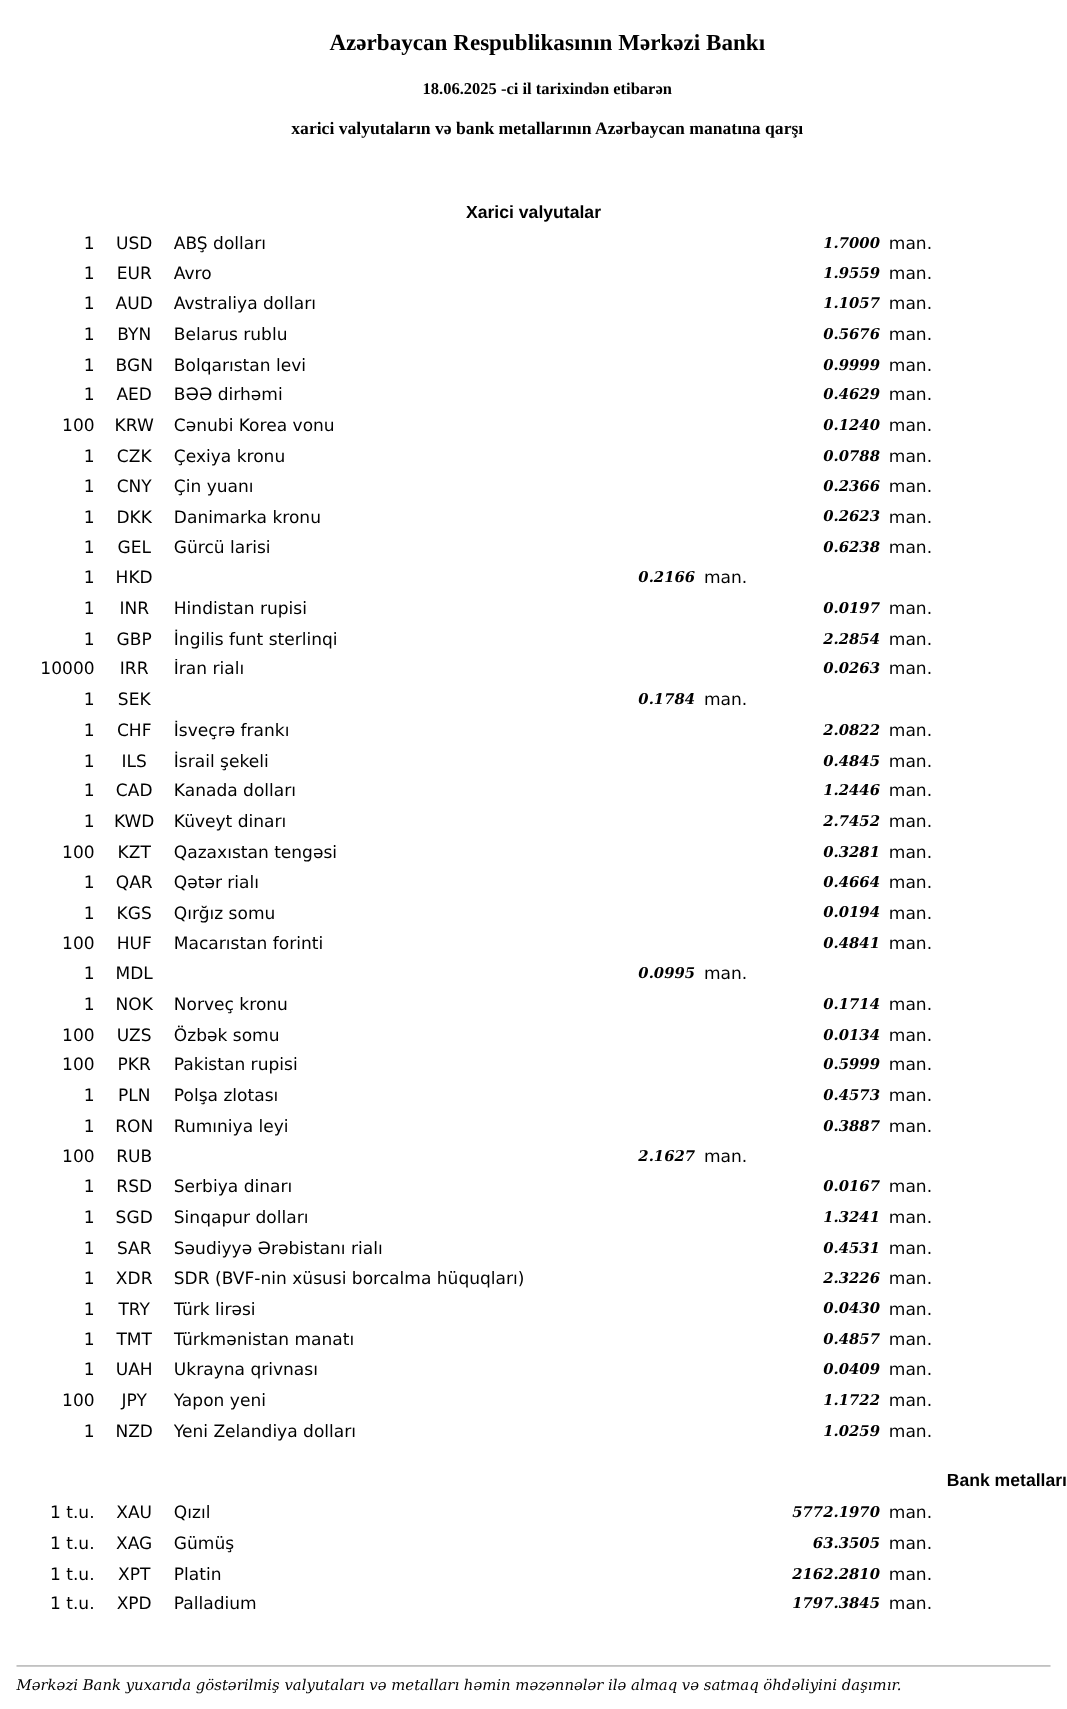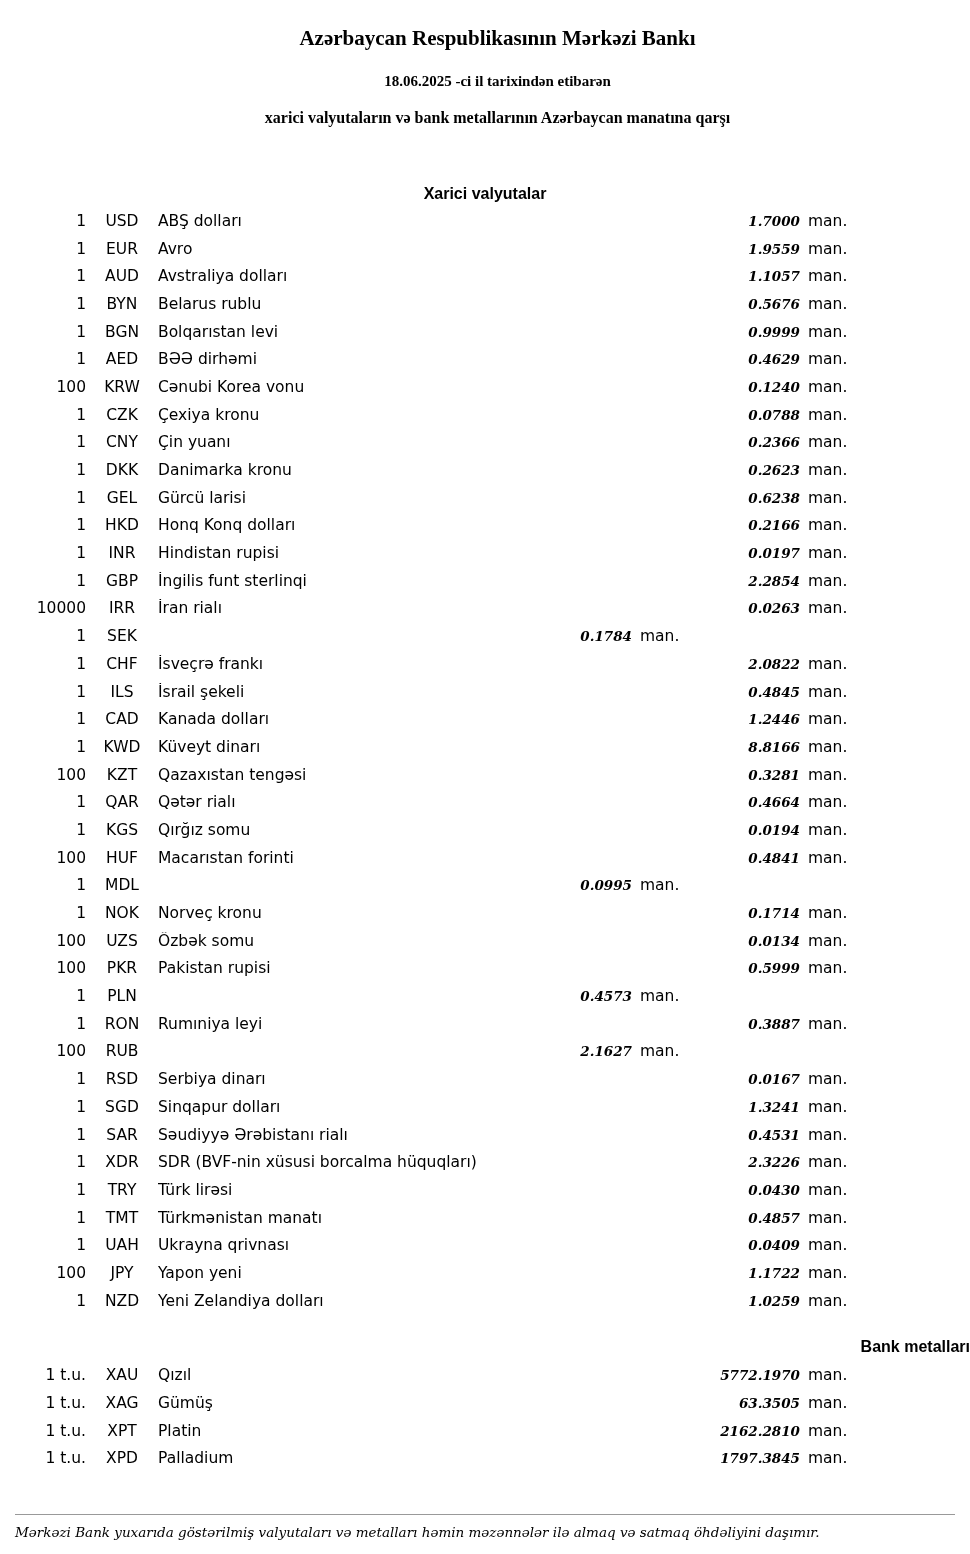--- a/index.html
+++ b/index.html
@@ -181,21 +181,20 @@
     <div class="row">
     <span class="qty">1</span>
     <span class="code">GEL</span>
     <span class="name">Gürcü larisi</span>
     <span class="rate">0.6238</span>
     <span class="unit">man.</span>
   </div>
     <div class="row">
     <span class="qty">1</span>
     <span class="code">HKD</span>
-    <span class="name">Honq Konq dolları</span>
     <span class="rate">0.2166</span>
     <span class="unit">man.</span>
   </div>
     <div class="row">
     <span class="qty">1</span>
     <span class="code">INR</span>
     <span class="name">Hindistan rupisi</span>
     <span class="rate">0.0197</span>
     <span class="unit">man.</span>
   </div>
@@ -237,21 +236,21 @@
     <span class="qty">1</span>
     <span class="code">CAD</span>
     <span class="name">Kanada dolları</span>
     <span class="rate">1.2446</span>
     <span class="unit">man.</span>
   </div>
     <div class="row">
     <span class="qty">1</span>
     <span class="code">KWD</span>
     <span class="name">Küveyt dinarı</span>
-    <span class="rate">8.8166</span>
+    <span class="rate">2.7452</span>
     <span class="unit">man.</span>
   </div>
     <div class="row">
     <span class="qty">100</span>
     <span class="code">KZT</span>
     <span class="name">Qazaxıstan tengəsi</span>
     <span class="rate">0.3281</span>
     <span class="unit">man.</span>
   </div>
     <div class="row">
@@ -298,20 +297,21 @@
     <div class="row">
     <span class="qty">100</span>
     <span class="code">PKR</span>
     <span class="name">Pakistan rupisi</span>
     <span class="rate">0.5999</span>
     <span class="unit">man.</span>
   </div>
     <div class="row">
     <span class="qty">1</span>
     <span class="code">PLN</span>
+    <span class="name">Polşa zlotası</span>
     <span class="rate">0.4573</span>
     <span class="unit">man.</span>
   </div>
     <div class="row">
     <span class="qty">1</span>
     <span class="code">RON</span>
     <span class="name">Rumıniya leyi</span>
     <span class="rate">0.3887</span>
     <span class="unit">man.</span>
   </div>

